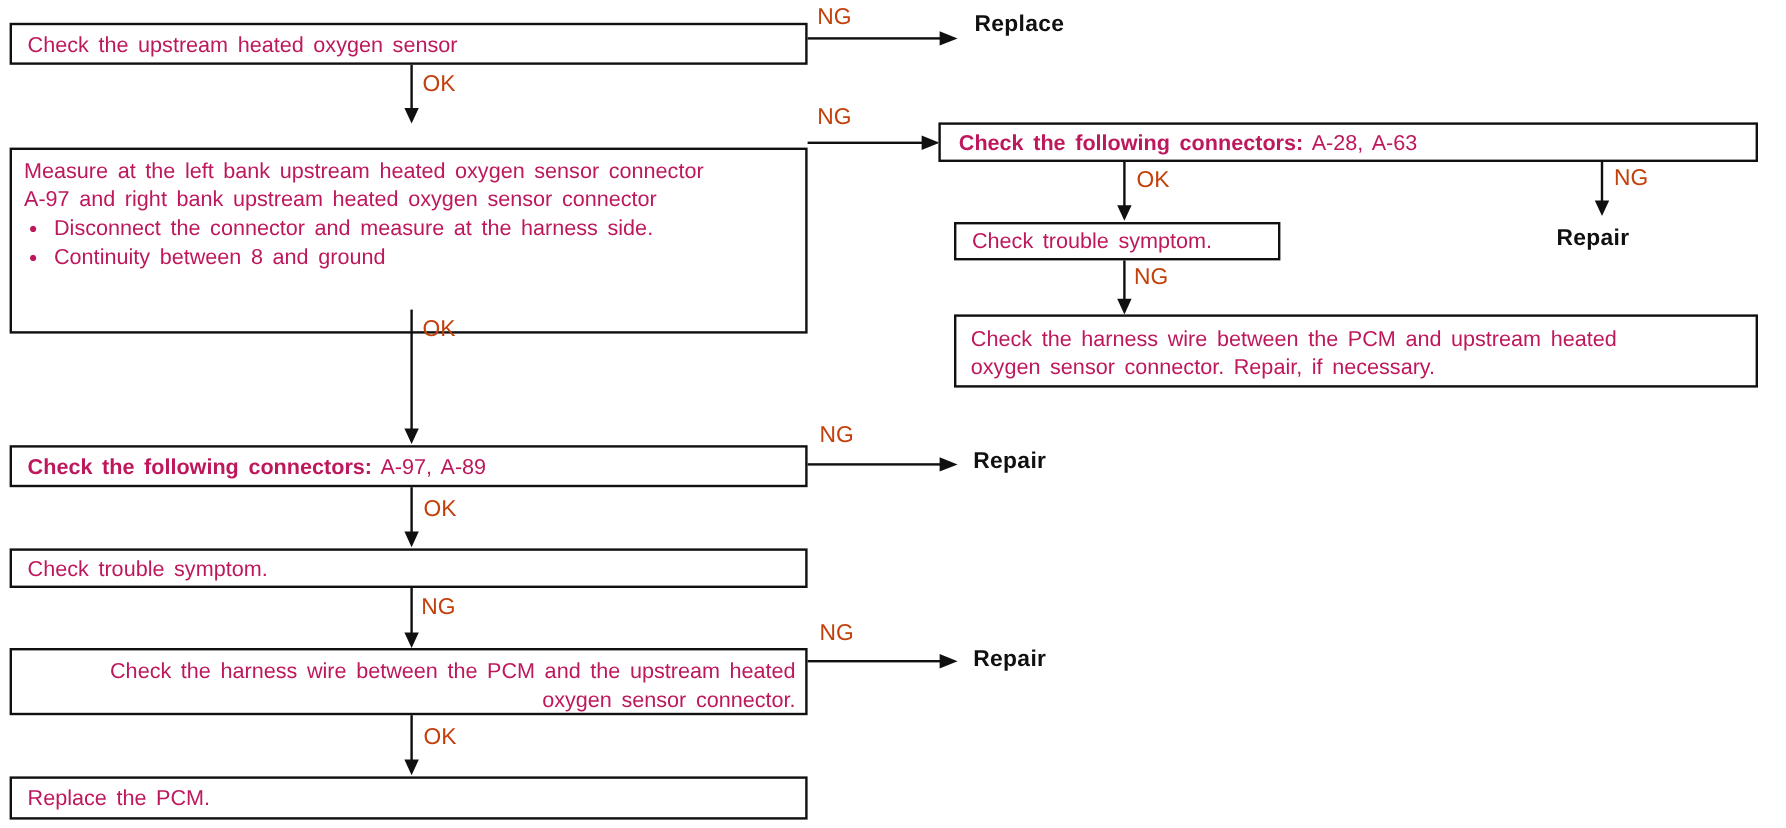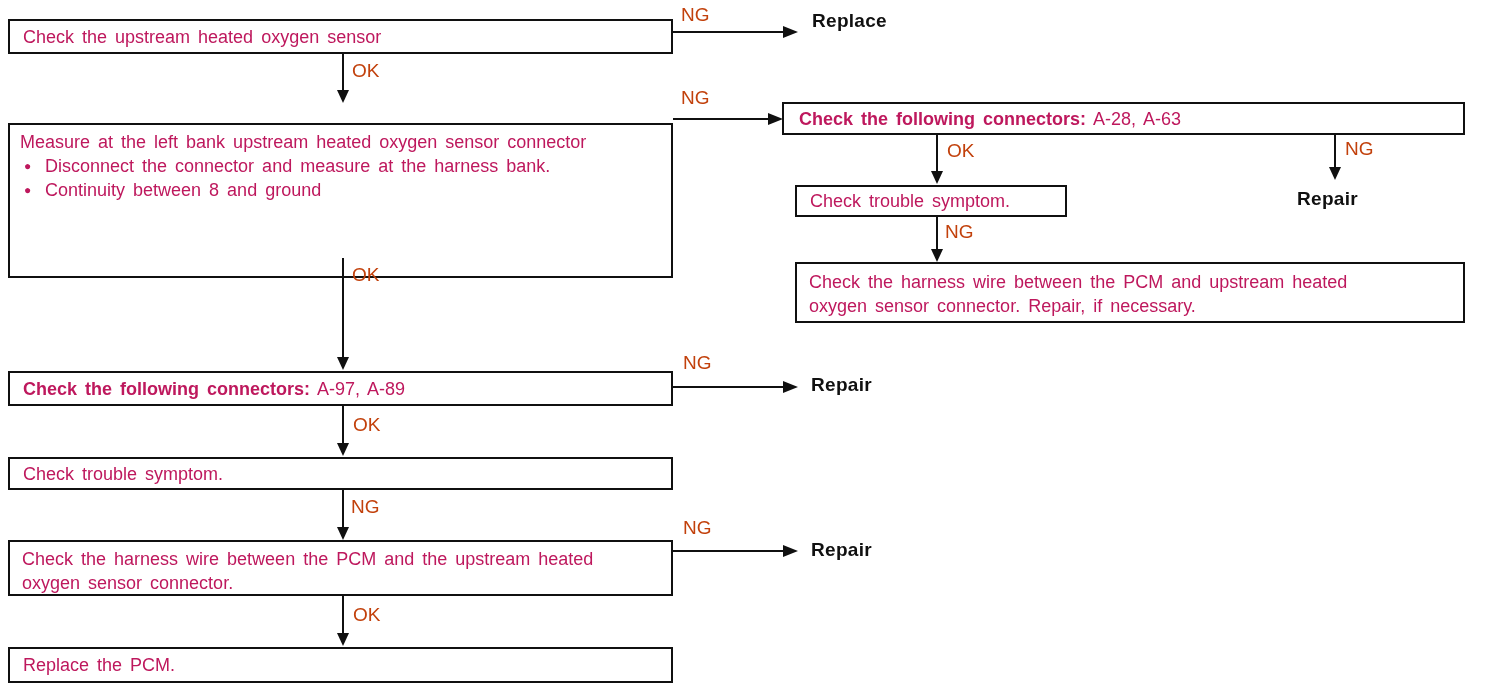--- a/index.html
+++ b/index.html
@@ -47,24 +47,25 @@
   <div class="ah-r" style="left:783px; top:26px;"></div>
   <span class="term" style="left:812px; top:10px;">Replace</span>
 
   <div class="vline" style="left:342px; top:54px; height:37px;"></div>
   <div class="ah-d" style="left:337px; top:90px;"></div>
   <span class="lbl" style="left:352px; top:60px;">OK</span>
 
   <div class="box pad-multi" style="left:8px; top:103px; width:665px; height:155px;margin-top:20px;">
     <div class="lines">
       <span>Measure at the left bank upstream heated oxygen sensor connector</span>
+      <span>A-97 and right bank upstream heated oxygen sensor connector</span>
     </div>
     <div class="bullet-row">
       <span class="bullet-glyph">●</span>
-      <span>Disconnect the connector and measure at the harness bank.</span>
+      <span>Disconnect the connector and measure at the harness side.</span>
     </div>
     <div class="bullet-row">
       <span class="bullet-glyph">●</span>
       <span>Continuity between 8 and ground</span>
     </div>
   </div>
 
   <span class="lbl" style="left:681px; top:87px;">NG</span>
   <div class="hline" style="left:673px; top:118px; width:97px;"></div>
   <div class="ah-r" style="left:768px; top:113px;"></div>
@@ -88,21 +89,21 @@
   <span class="lbl" style="left:353px; top:414px;">OK</span>
 
   <div class="box center" style="left:8px; top:457px; width:665px; height:33px;">
     <span>Check trouble symptom.</span>
   </div>
 
   <div class="vline" style="left:342px; top:490px; height:38px;"></div>
   <div class="ah-d" style="left:337px; top:527px;"></div>
   <span class="lbl" style="left:351px; top:496px;">NG</span>
 
-  <div class="box pad-multi" style="left:8px; top:540px; width:665px; height:56px; padding-left:12px;">
+  <div class="box pad-multi" style="left:8px; top:540px; width:665px; height:56px; padding-left:12px;text-align:right;">
     <div class="lines">
       <span>Check the harness wire between the PCM and the upstream heated</span>
       <span>oxygen sensor connector.</span>
     </div>
   </div>
 
   <span class="lbl" style="left:683px; top:517px;">NG</span>
   <div class="hline" style="left:673px; top:550px; width:112px;"></div>
   <div class="ah-r" style="left:783px; top:545px;"></div>
   <span class="term" style="left:811px; top:539px;">Repair</span>

